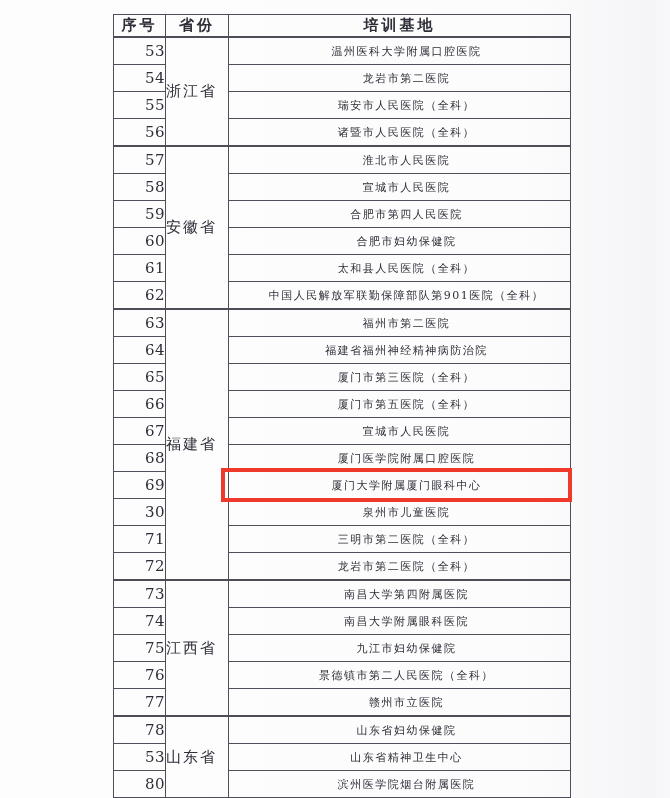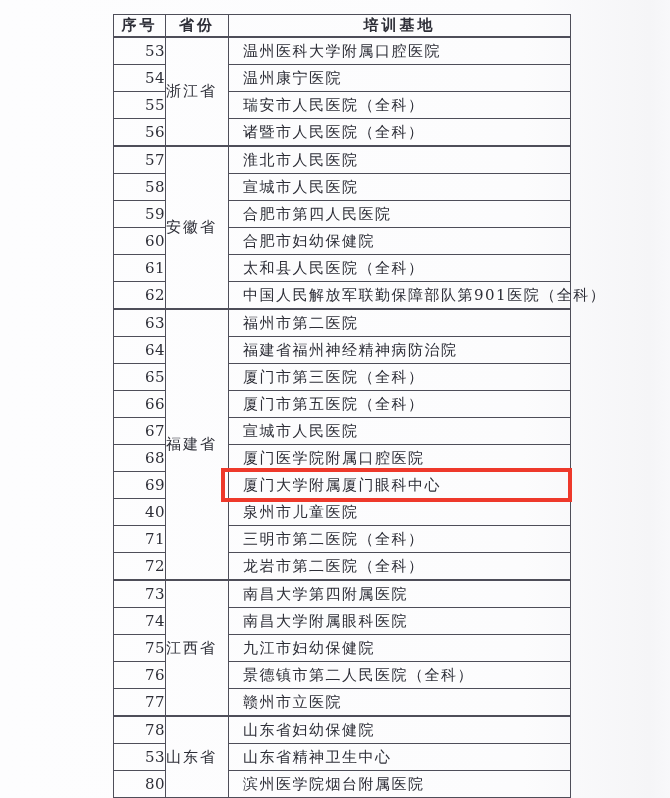--- a/index.html
+++ b/index.html
@@ -51,23 +51,23 @@
     font-size: 15px;
     letter-spacing: 0.5px;
   }
   td.prov {
     text-align: left;
     font-size: 15px;
     letter-spacing: 2px;
     vertical-align: middle;
   }
   td.base {
-    text-align: left;
+    text-align: center;
     padding-left: 14px;
-    font-size: 15px;
+    font-size: 11px;
     letter-spacing: 1.5px;
     position: relative;
   }
   tr.group-start td {
     border-top: 2px solid var(--border-color, #4e4e59);
   }
   .hl-box {
     position: absolute;
     left: -8px;
     top: -4px;
@@ -96,21 +96,21 @@
       </tr>
     </thead>
     <tbody>
         <tr class="group-start">
           <td class="num">53</td>
           <td class="prov" rowspan="4">浙江省</td>
           <td class="base">温州医科大学附属口腔医院</td>
         </tr>
         <tr>
           <td class="num">54</td>
-          <td class="base">温州康宁医院</td>
+          <td class="base">龙岩市第二医院</td>
         </tr>
         <tr>
           <td class="num">55</td>
           <td class="base">瑞安市人民医院（全科）</td>
         </tr>
         <tr>
           <td class="num">56</td>
           <td class="base">诸暨市人民医院（全科）</td>
         </tr>
         <tr class="group-start">
@@ -161,21 +161,21 @@
         </tr>
         <tr>
           <td class="num">68</td>
           <td class="base">厦门医学院附属口腔医院</td>
         </tr>
         <tr>
           <td class="num">69</td>
           <td class="base">厦门大学附属厦门眼科中心<span class="hl-box"></span></td>
         </tr>
         <tr>
-          <td class="num">40</td>
+          <td class="num">30</td>
           <td class="base">泉州市儿童医院</td>
         </tr>
         <tr>
           <td class="num">71</td>
           <td class="base">三明市第二医院（全科）</td>
         </tr>
         <tr>
           <td class="num">72</td>
           <td class="base">龙岩市第二医院（全科）</td>
         </tr>

